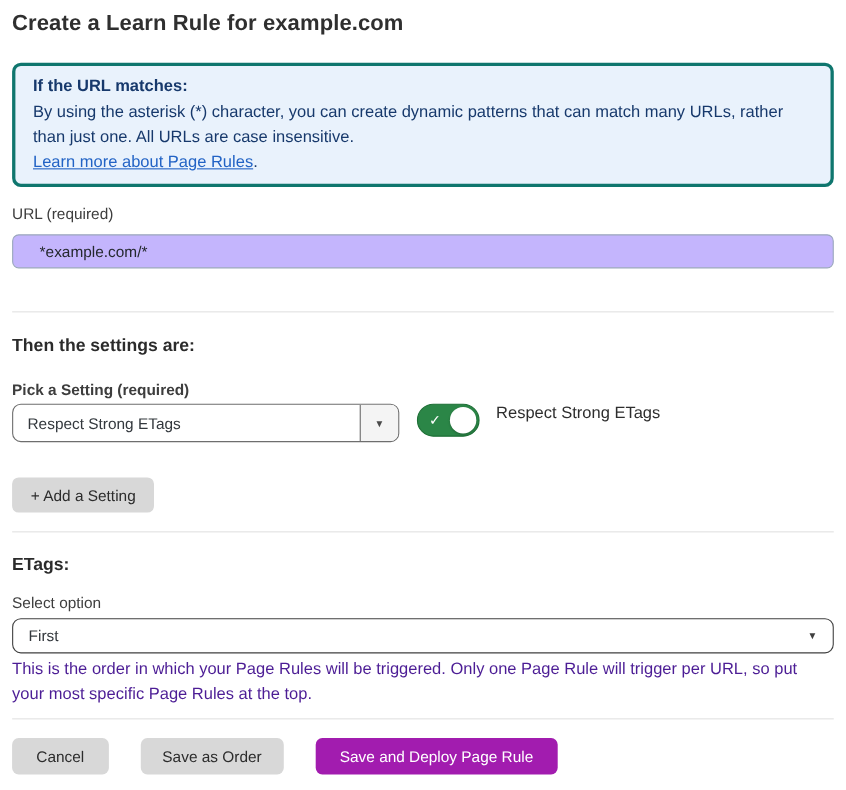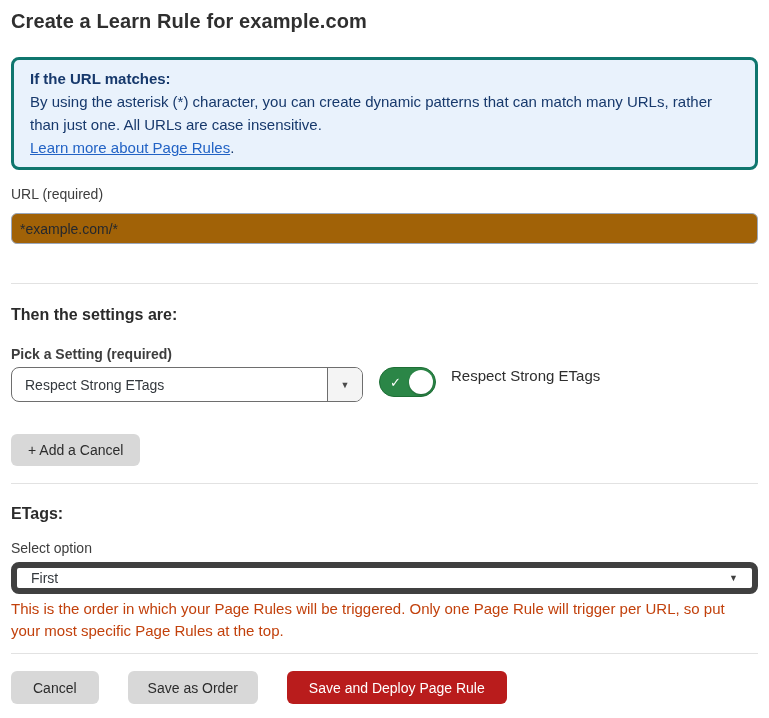--- a/index.html
+++ b/index.html
@@ -39,24 +39,24 @@
     margin-top: 15px;
     font-size: 14px;
     line-height: 18px;
     color: #3d3d3d;
   }
   .url-input {
     margin-top: 10px;
     display: block;
     width: 747px;
     height: 31px;
-    background: #a16207;
+    background: #c4b5fd;
     border: 1px solid #9aa7bc;
     border-radius: 6px;
-    padding: 0 8px;
+    padding: 0 24px;
     font-family: "Liberation Sans", "DejaVu Sans", sans-serif;
     font-size: 14px;
     color: #24282e;
   }
   .divider {
     border: none;
     border-top: 1px solid #e2e2e2;
     height: 0;
   }
   .divider-1 { margin-top: 39px; }
@@ -157,54 +157,54 @@
   }
   .add-setting-btn {
     margin-top: 32px;
     height: 32px;
     padding: 0 17px;
   }
   .order-select {
     margin-top: 5px;
     width: 747px;
     height: 32px;
-    border: 6px solid #404040;
+    border: 1px solid #404040;
     border-radius: 8px;
     background: #ffffff;
     display: flex;
     align-items: center;
     cursor: pointer;
     padding: 0 14px;
   }
   .order-select-value {
     flex: 1;
     font-size: 14px;
     color: #33383d;
   }
   .order-select-arrow {
     font-size: 9px;
     color: #3f3f3f;
   }
   .help-text {
     margin-top: 4px;
     font-size: 15px;
     line-height: 22px;
-    color: #c2410c;
+    color: #4c1d95;
     max-width: 747px;
   }
   .footer {
     margin-top: 17px;
     display: flex;
     align-items: center;
     gap: 29px;
   }
   .cancel-btn { padding: 0 22px; }
   .save-draft-btn { padding: 0 20px; }
   .btn-blue {
-    background: #b91c1c;
+    background: #a21caf;
     color: #ffffff;
     padding: 0 22px;
   }
 </style>
 </head>
 <body>
 
 
 
 <h1 class="page-title">Create a Learn Rule for example.com</h1>
@@ -229,21 +229,21 @@
     <span class="setting-select-value">Respect Strong ETags</span>
     <span class="setting-select-arrow">▼</span>
   </div>
   <div class="toggle">
     <span class="toggle-check">✓</span>
     <span class="toggle-knob"></span>
   </div>
   <span class="toggle-label">Respect Strong ETags</span>
 </div>
 
-<button class="btn btn-gray add-setting-btn">+ Add a Cancel</button>
+<button class="btn btn-gray add-setting-btn">+ Add a Setting</button>
 
 <hr class="divider divider-2">
 
 <div class="section-heading order">ETags:</div>
 
 <div class="field-label">Select option</div>
 
 <div class="order-select">
   <span class="order-select-value">First</span>
   <span class="order-select-arrow">▼</span>

